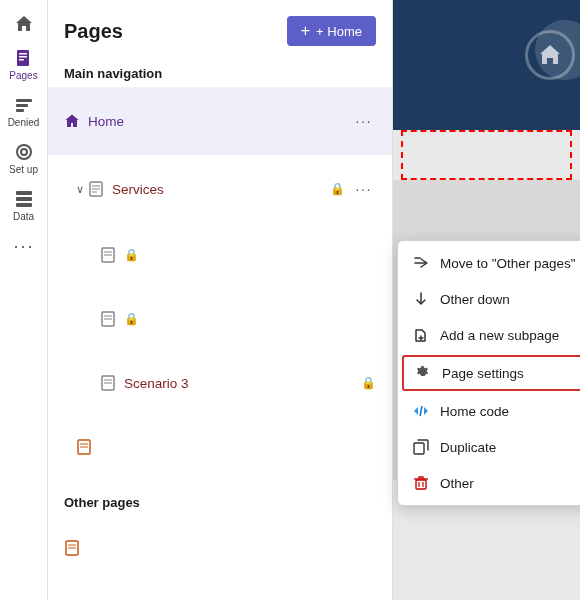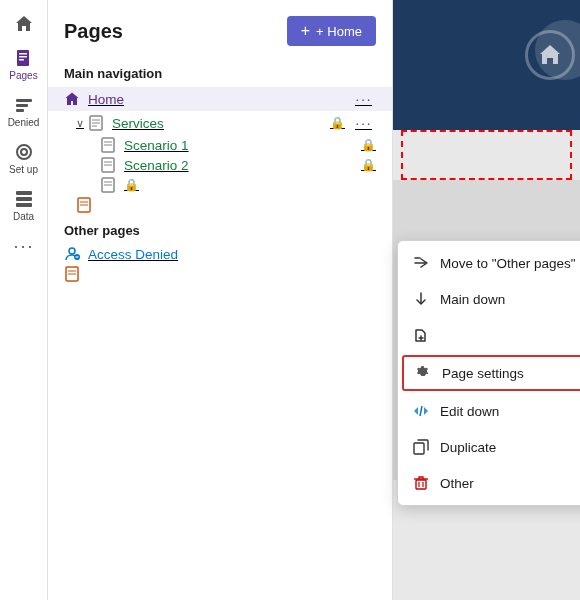--- a/index.html
+++ b/index.html
@@ -85,43 +85,42 @@
     }
 
     .nav-list {
       list-style: none;
       padding: 0;
     }
 
     .nav-item {
       display: flex;
       align-items: center;
-      padding: 2px 16px;
+      padding: 24px 16px;
       cursor: pointer;
       position: relative;
-      text-decoration: underline;
     }
     .nav-item.active-item .nav-item-label { color: #5b2d8e; font-weight: 500; }
     .nav-item.active-item { background: #f0eef8; }
 
     .nav-indent1 { padding-left: 28px; }
     .nav-indent2 { padding-left: 52px; }
 
     .nav-item-icon {
       width: 16px;
       height: 16px;
       margin-right: 8px;
       flex-shrink: 0;
       display: flex;
       align-items: center;
       justify-content: center;
     }
     .nav-item-label {
       flex: 1;
-      color: #15803d;
+      color: #7f1d1d;
       font-size: 13.5px;
     }
     .nav-item-actions {
       display: flex;
       align-items: center;
       gap: 6px;
     }
     .lock-icon {
       color: #888;
       font-size: 12px;
@@ -324,79 +323,67 @@
     </li>
 
     <li class="nav-item nav-indent2">
       <span class="nav-item-icon icon-page">
         <svg width="14" height="16" viewBox="0 0 14 16" fill="#888">
             <rect x="1" y="1" width="12" height="14" rx="1" fill="none" stroke="#888" stroke-width="1.5"></rect>
             <line x1="3" y1="5" x2="11" y2="5" stroke="#888" stroke-width="1"></line>
             <line x1="3" y1="8" x2="11" y2="8" stroke="#888" stroke-width="1"></line>
           </svg>
       </span>
-      <span class="nav-item-label">Scenario 1</span>
       <div class="nav-item-actions">
         <span class="lock-icon">🔒</span>
       </div>
     </li>
 
     <li class="nav-item nav-indent2">
       <span class="nav-item-icon icon-page">
         <svg width="14" height="16" viewBox="0 0 14 16" fill="#888">
             <rect x="1" y="1" width="12" height="14" rx="1" fill="none" stroke="#888" stroke-width="1.5"></rect>
             <line x1="3" y1="5" x2="11" y2="5" stroke="#888" stroke-width="1"></line>
             <line x1="3" y1="8" x2="11" y2="8" stroke="#888" stroke-width="1"></line>
           </svg>
       </span>
-      <span class="nav-item-label">Scenario 2</span>
       <div class="nav-item-actions">
         <span class="lock-icon">🔒</span>
       </div>
     </li>
 
     <li class="nav-item nav-indent2">
       <span class="nav-item-icon icon-page">
         <svg width="14" height="16" viewBox="0 0 14 16" fill="#888">
             <rect x="1" y="1" width="12" height="14" rx="1" fill="none" stroke="#888" stroke-width="1.5"></rect>
             <line x1="3" y1="5" x2="11" y2="5" stroke="#888" stroke-width="1"></line>
             <line x1="3" y1="8" x2="11" y2="8" stroke="#888" stroke-width="1"></line>
           </svg>
       </span>
+      <span class="nav-item-label">Scenario 3</span>
       <div class="nav-item-actions">
         <span class="lock-icon">🔒</span>
       </div>
     </li>
 
     <li class="nav-item nav-indent1">
       <span class="nav-item-icon icon-page-orange">
         <svg width="14" height="16" viewBox="0 0 14 16" fill="#c55a11">
             <rect x="1" y="1" width="12" height="14" rx="1" fill="none" stroke="#c55a11" stroke-width="1.5"></rect>
             <line x1="3" y1="5" x2="11" y2="5" stroke="#c55a11" stroke-width="1"></line>
             <line x1="3" y1="8" x2="11" y2="8" stroke="#c55a11" stroke-width="1"></line>
           </svg>
       </span>
     </li>
   </ul>
 
-  <div class="section-label" style="margin-top:0;">Other pages</div>
+  <div class="section-label" style="margin-top:8px;">Other pages</div>
 
   <ul class="nav-list">
 
-    <li class="nav-item">
-      <span class="nav-item-icon" style="color:#0078d4;">
-        <svg width="16" height="16" viewBox="0 0 16 16" fill="#0078d4">
-            <circle cx="8" cy="5" r="3" fill="none" stroke="#0078d4" stroke-width="1.5"></circle>
-            <path d="M2 14c0-3 2.7-5 6-5s6 2 6 5" fill="none" stroke="#0078d4" stroke-width="1.5"></path>
-            <circle cx="13" cy="11" r="3" fill="#0078d4"></circle>
-            <line x1="11.5" y1="11" x2="14.5" y2="11" stroke="white" stroke-width="1.2"></line>
-          </svg>
-      </span>
-      <span class="nav-item-label" style="color:#0078d4;">Access Denied</span>
-    </li>
 
     <li class="nav-item">
       <span class="nav-item-icon icon-page-orange">
         <svg width="14" height="16" viewBox="0 0 14 16" fill="#c55a11">
             <rect x="1" y="1" width="12" height="14" rx="1" fill="none" stroke="#c55a11" stroke-width="1.5"></rect>
             <line x1="3" y1="5" x2="11" y2="5" stroke="#c55a11" stroke-width="1"></line>
             <line x1="3" y1="8" x2="11" y2="8" stroke="#c55a11" stroke-width="1"></line>
           </svg>
       </span>
     </li>
@@ -414,52 +401,53 @@
       <span>Move to "Other pages"</span>
     </div>
 
     <div class="context-menu-item">
       <span class="menu-icon menu-icon-dark">
         <svg width="16" height="16" viewBox="0 0 16 16" fill="none" stroke="#333" stroke-width="1.5">
             <line x1="8" y1="2" x2="8" y2="12" stroke-linecap="round"></line>
             <polyline points="4,9 8,13 12,9" fill="none" stroke-linecap="round" stroke-linejoin="round"></polyline>
           </svg>
       </span>
-      <span>Main down</span>
+      <span>Other down</span>
     </div>
 
     <div class="context-menu-item">
       <span class="menu-icon menu-icon-dark">
         <svg width="16" height="16" viewBox="0 0 16 16" fill="none" stroke="#333" stroke-width="1.5">
             <path d="M3 3h6l3 3v8H3V3z" stroke-linejoin="round"></path>
             <line x1="8" y1="9" x2="8" y2="13" stroke-linecap="round"></line>
             <line x1="6" y1="11" x2="10" y2="11" stroke-linecap="round"></line>
           </svg>
       </span>
+      <span>Add a new subpage</span>
     </div>
 
     <div class="context-menu-item highlighted">
       <span class="menu-icon menu-icon-gear">
         <svg width="16" height="16" viewBox="0 0 16 16" fill="#555">
             <path d="M8 5a3 3 0 100 6A3 3 0 008 5zm0 1.5a1.5 1.5 0 110 3 1.5 1.5 0 010-3z"></path>
             <path d="M6.5 1l-.5 1.5-1.3.75-1.5-.5L2 4l1 1.2v1.6L2 8l1.2 1.25 1.5-.5 1.3.75.5 1.5h3l.5-1.5 1.3-.75 1.5.5L13 8l-1-1.2V5.2L13 4l-1.2-1.25-1.5.5-1.3-.75L8.5 1z" fill="#555"></path>
           </svg>
       </span>
       <span>Page settings</span>
     </div>
 
     <div class="context-menu-item">
       <span class="menu-icon menu-icon-blue">
         <svg width="16" height="16" viewBox="0 0 16 16" fill="#0078d4">
             <polygon points="5,4 1,8 5,12" opacity="0.8"></polygon>
             <polygon points="11,4 15,8 11,12" opacity="0.8"></polygon>
             <line x1="9" y1="3" x2="7" y2="13" stroke="#0078d4" stroke-width="1.5"></line>
           </svg>
       </span>
-      <span>Edit down</span>
+      <span>Home code</span>
     </div>
 
     <div class="context-menu-item">
       <span class="menu-icon menu-icon-dark">
         <svg width="16" height="16" viewBox="0 0 16 16" fill="none" stroke="#333" stroke-width="1.4">
             <rect x="1" y="4" width="10" height="11" rx="1"></rect>
             <path d="M5 1h9a1 1 0 011 1v9" stroke-linecap="round"></path>
           </svg>
       </span>
       <span>Duplicate</span>

